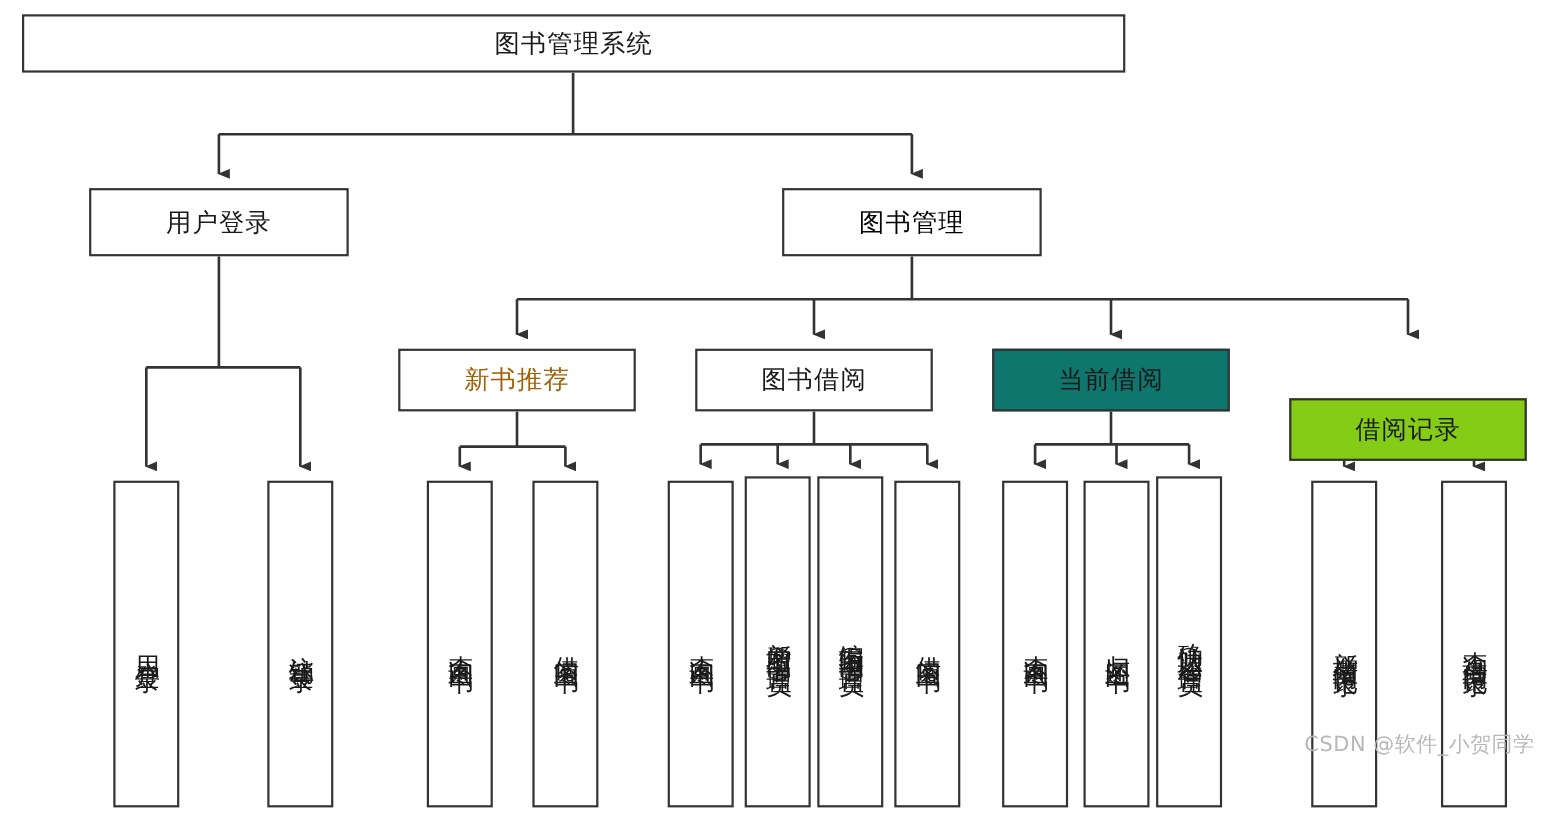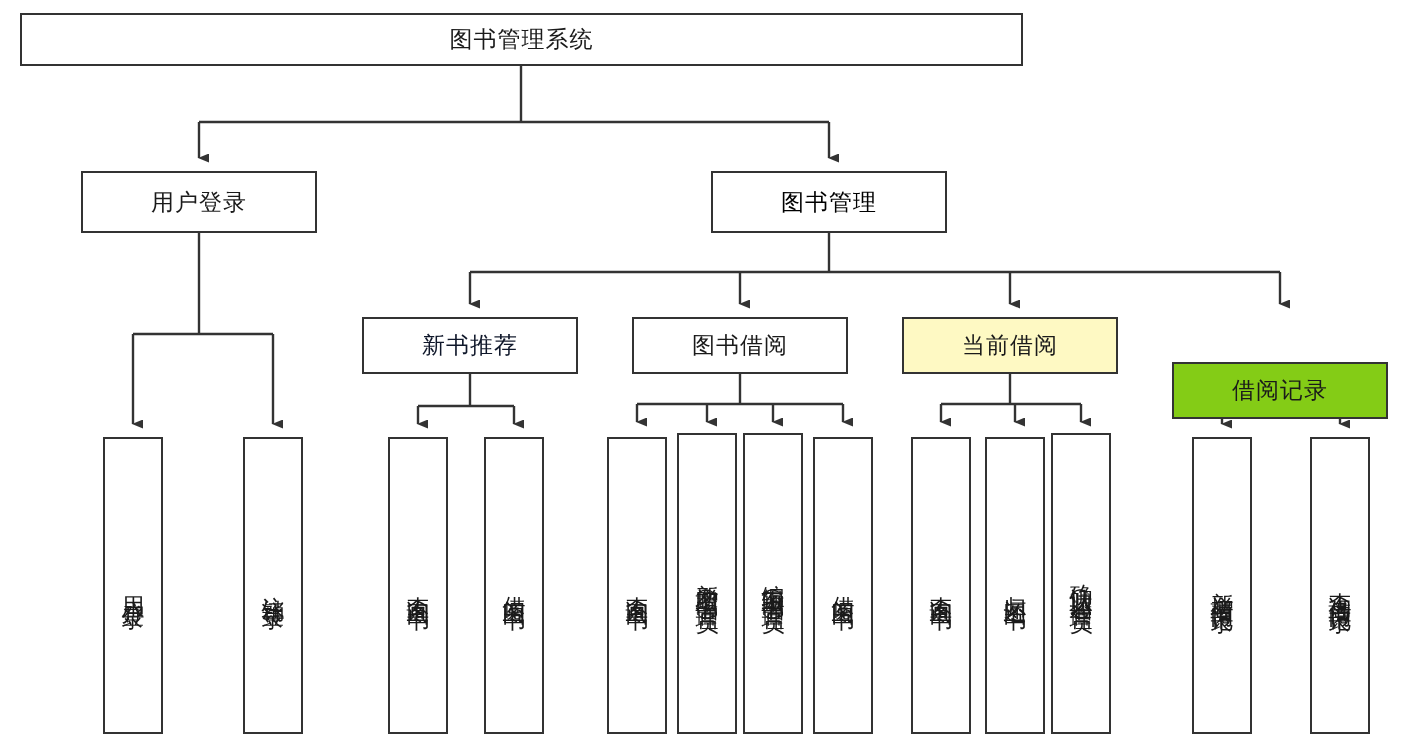--- a/index.html
+++ b/index.html
@@ -112,27 +112,27 @@
   <div id="node-layer">
       <div class="node h" style="left: 20px; top: 13px; width: 1003px; height: 53px; border-color: rgb(51, 51, 51); background: rgb(255, 255, 255); color: rgb(26, 26, 26);">
         <span>图书管理系统</span>
       </div>
       <div class="node h" style="left: 81px; top: 171px; width: 236px; height: 62px; border-color: rgb(51, 51, 51); background: rgb(255, 255, 255); color: rgb(26, 26, 26);">
         <span>用户登录</span>
       </div>
       <div class="node h" style="left: 711px; top: 171px; width: 236px; height: 62px; border-color: rgb(51, 51, 51); background: rgb(255, 255, 255); color: #000000;">
         <span>图书管理</span>
       </div>
-      <div class="node h" style="left: 362px; top: 317px; width: 216px; height: 57px; border-color: rgb(51, 51, 51); background: rgb(255, 255, 255); color: #0f172a;">
+      <div class="node h" style="left: 362px; top: 317px; width: 216px; height: 57px; border-color: rgb(51, 51, 51); background: rgb(255, 255, 255); color: #a16207;">
         <span>新书推荐</span>
       </div>
       <div class="node h" style="left: 632px; top: 317px; width: 216px; height: 57px; border-color: rgb(51, 51, 51); background: rgb(255, 255, 255); color: rgb(26, 26, 26);">
         <span>图书借阅</span>
       </div>
-      <div class="node h" style="left: 902px; top: 317px; width: 216px; height: 57px; border-color: rgb(51, 51, 51); background: #fef9c3; color: rgb(26, 26, 26);">
+      <div class="node h" style="left: 902px; top: 317px; width: 216px; height: 57px; border-color: rgb(51, 51, 51); background: #0f766e; color: rgb(26, 26, 26);">
         <span>当前借阅</span>
       </div>
       <div class="node h" style="left: 1172px; top: 317px; width: 216px; height: 57px; border-color: rgb(51, 51, 51); background: #84cc16; color: rgb(26, 26, 26); margin-top: 45px;">
         <span>借阅记录</span>
       </div>
       <div class="node v" style="left: 103px; top: 437px; width: 60px; height: 297px; border-color: rgb(51, 51, 51); background: rgb(255, 255, 255); color: rgb(26, 26, 26);">
         <span class="vlabel">用户登录</span>
       </div>
       <div class="node v" style="left: 243px; top: 437px; width: 60px; height: 297px; border-color: rgb(51, 51, 51); background: rgb(255, 255, 255); color: rgb(26, 26, 26);">
         <span class="vlabel">注销登录</span>
@@ -165,13 +165,14 @@
         <span class="vlabel">确认归还（管理员）</span>
       </div>
       <div class="node v" style="left: 1192px; top: 437px; width: 60px; height: 297px; border-color: rgb(51, 51, 51); background: rgb(255, 255, 255); color: rgb(26, 26, 26);">
         <span class="vlabel">新增借阅记录</span>
       </div>
       <div class="node v" style="left: 1310px; top: 437px; width: 60px; height: 297px; border-color: rgb(51, 51, 51); background: rgb(255, 255, 255); color: rgb(26, 26, 26);">
         <span class="vlabel">查询借阅记录</span>
       </div>
     </div>
 
+  <div class="watermark">CSDN @软件_小贺同学</div>
 </div>
 
 </body></html>

